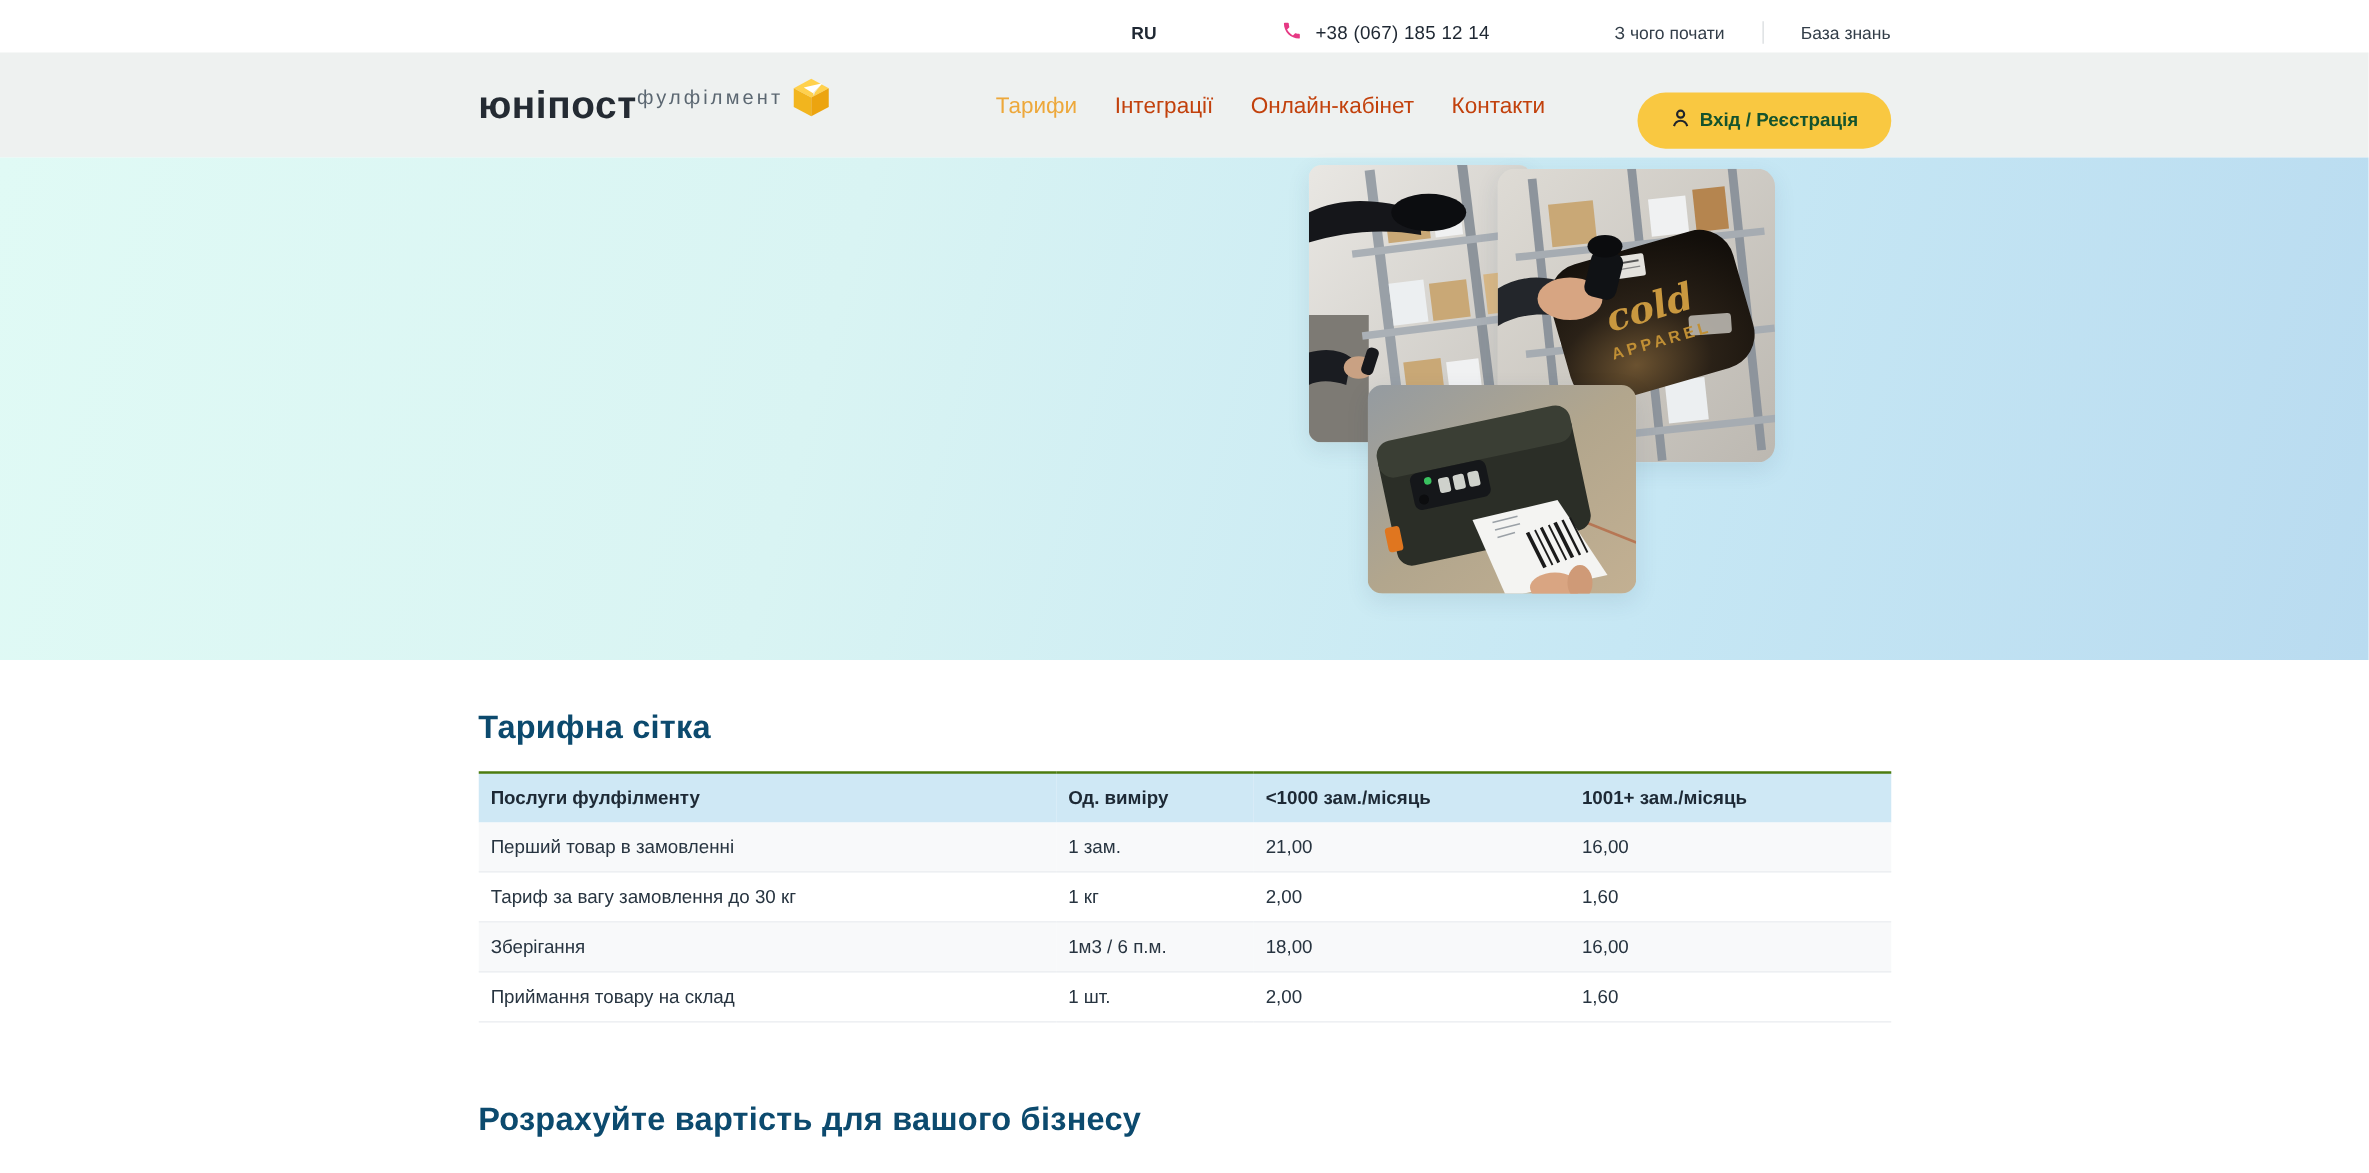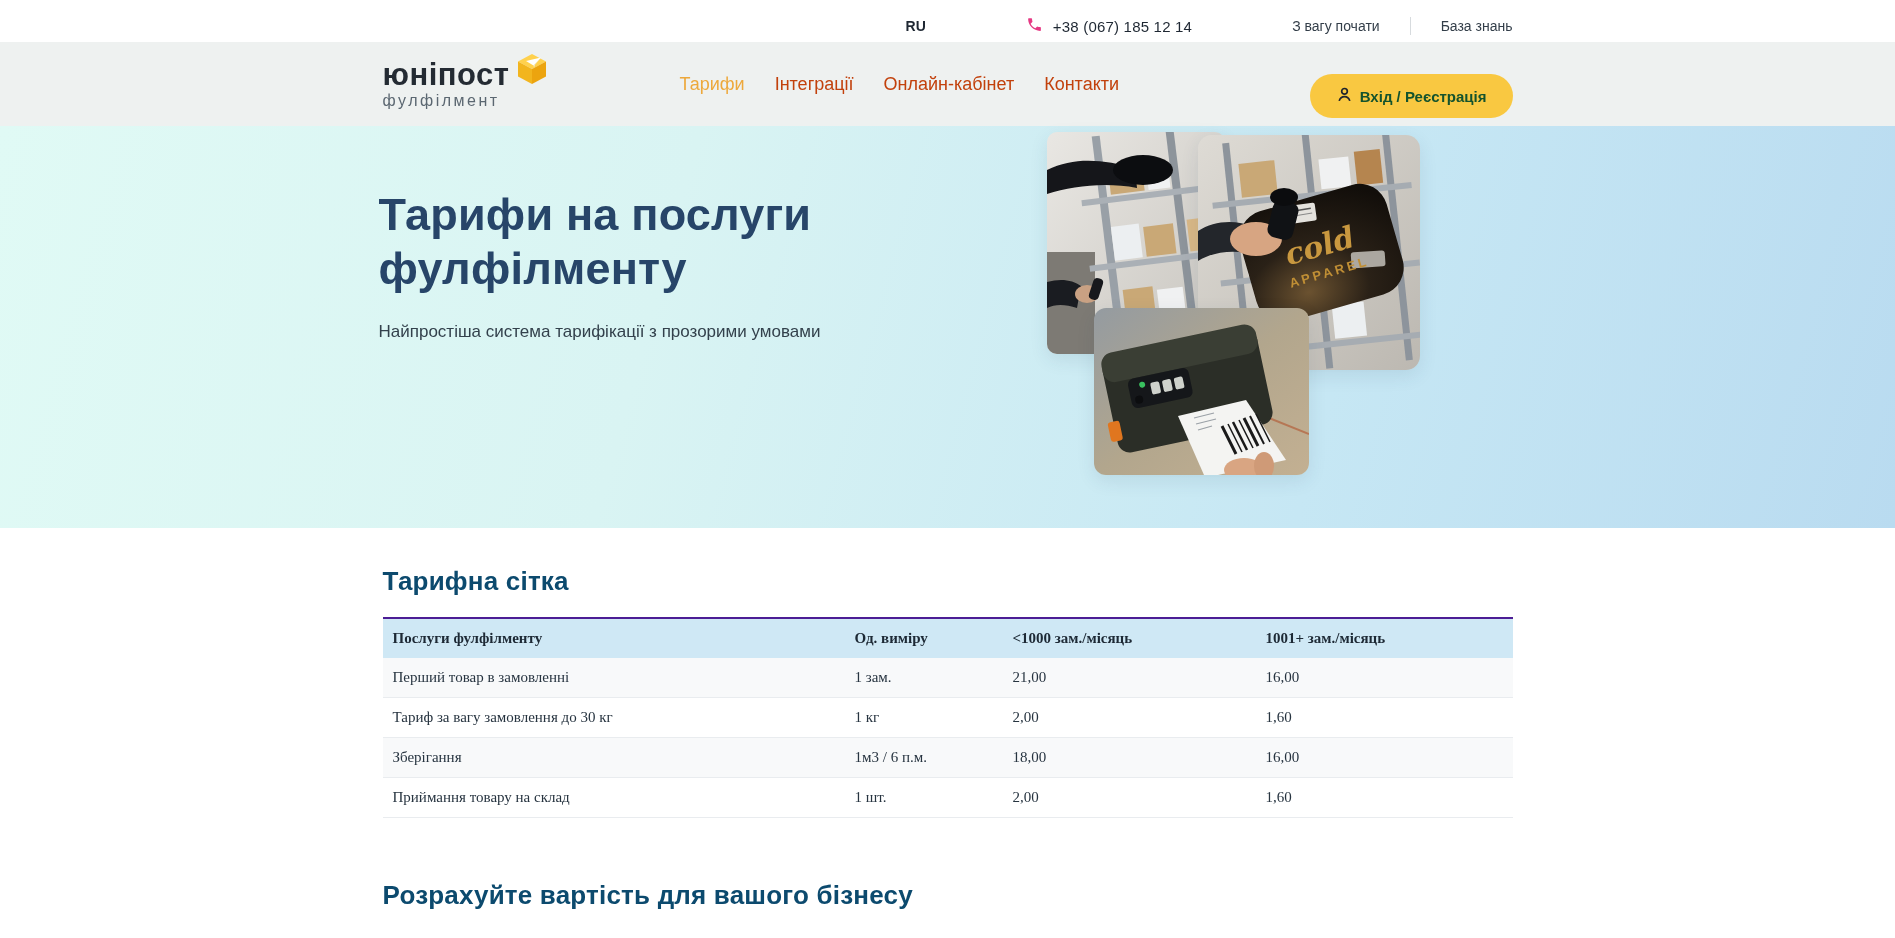--- a/index.html
+++ b/index.html
@@ -13,21 +13,21 @@
   .lang { font-weight:700; color:#1f2833; margin-right:100px; cursor:pointer; }
   .phone-wrap { display:flex; align-items:center; gap:10px; margin-right:100px; }
   .phone-number { font-size:15px; color:#1f2833; font-weight:500; letter-spacing:.2px; }
   .top-link { color:#333e49; text-decoration:none; }
   .top-divider { width:1px; height:18px; background:#d7dbde; margin:0 30px; }
 
   
   .site-header { height:84px; background:#eef1f0; }
   .header-inner { height:84px; display:flex; align-items:center; }
   .logo { display:flex; align-items:flex-start; cursor:pointer; position:relative; }
-  .logo-textcol { display:flex; flex-direction:column; line-height:1; }
+  .logo-textcol { display:flex; flex-direction:row; line-height:1; }
   .logo-title { font-size:31px; font-weight:800; color:#242b33; letter-spacing:.5px; }
   .logo-subtitle { font-size:16px; color:#5b6771; letter-spacing:2.5px; margin-top:3px; }
   .logo-cube { margin-left:4px; margin-top:-8px; }
   .main-nav { display:flex; gap:30px; margin-left:130px; }
   .nav-link { font-size:18px; color:#c2410c; text-decoration:none; }
   .nav-link.active { color:#eda83b; }
   .login-btn { margin-left:auto; display:flex; align-items:center; gap:7px;
     background:#f9c841; border:none; border-radius:24px; padding:12px 26px;
     font-family:inherit; font-size:15px; font-weight:700; color:#14532d; cursor:pointer;margin-top:24px; }
 
@@ -40,21 +40,21 @@
   .collage { position:absolute; left:0; top:0; width:100%; height:100%; }
   .ph { position:absolute; overflow:hidden; box-shadow:0 6px 18px rgba(40,70,100,.10); }
   .ph svg { display:block; }
   .ph-a { left:664px; top:6px;  width:178px; height:222px; border-radius:10px; z-index:1; }
   .ph-b { left:815px; top:9px;  width:222px; height:235px; border-radius:14px; z-index:2; }
   .ph-c { left:711px; top:182px; width:215px; height:167px; border-radius:12px; z-index:3; }
 
   
   .content { background:#fff; padding-top:38px; }
   .section-heading { font-size:26px; font-weight:800; color:#0c4a6e; letter-spacing:.2px; }
-  .pricing-table { width:100%; border-collapse:collapse; margin-top:20px; border-top:2px solid #4c1d95; font-size:15px;font-family:Liberation Serif, serif; }
+  .pricing-table { width:100%; border-collapse:collapse; margin-top:20px; border-top:2px solid #4d7c0f; font-size:15px; }
   .pricing-table th { background:#cfe8f5; text-align:left; font-weight:700; color:#1d2935; padding:11px 10px; }
   .pricing-table td { padding:11px 10px; color:#273440; border-bottom:1px solid #e9ecef; }
   .pricing-table tbody tr:nth-child(odd) { background:#f8f9fa; }
   .pricing-table tbody tr:nth-child(even){ background:#ffffff; }
   .pricing-table th:nth-child(1), .pricing-table td:nth-child(1) { width:462px; }
   .pricing-table th:nth-child(2), .pricing-table td:nth-child(2) { width:158px; }
   .pricing-table th:nth-child(3), .pricing-table td:nth-child(3) { width:253px; }
   .calc-heading { margin-top:62px; }
 </style>
 </head>
@@ -64,21 +64,21 @@
   <div class="container topbar-inner">
     <span class="lang">RU</span>
     <div class="phone-wrap">
       <span>
         <svg width="17" height="17" viewBox="0 0 24 24">
             <path fill="#e63984" d="M6.6 10.8c1.4 2.8 3.8 5.1 6.6 6.6l2.2-2.2c.3-.3.7-.4 1-.2 1.1.4 2.3.6 3.6.6.6 0 1 .4 1 1V20c0 .6-.4 1-1 1C10.6 21 3 13.4 3 4c0-.6.4-1 1-1h3.5c.6 0 1 .4 1 1 0 1.2.2 2.4.6 3.6.1.3 0 .7-.2 1l-2.3 2.2z"></path>
           </svg>
       </span>
       <span class="phone-number">+38 (067) 185 12 14</span>
     </div>
-    <a class="top-link" href="#">З вагу почати</a>
+    <a class="top-link" href="#">З чого почати</a>
     <span class="top-divider"></span>
     <a class="top-link" href="#">База знань</a>
   </div>
 </div>
 
 <header class="site-header">
   <div class="container header-inner">
     <div class="logo">
       <div class="logo-textcol">
         <span class="logo-title">юніпост</span>
@@ -107,24 +107,20 @@
             <path d="M4.5 21c1.2-4 4.2-6 7.5-6s6.3 2 7.5 6"></path>
           </svg>
       </span>
       <span>Вхід / Реєстрація</span>
     </button>
   </div>
 </header>
 
 <section class="hero">
   <div class="container hero-inner">
-    <div class="hero-text">
-      <h1 class="hero-title">Тарифи на послуги фулфілменту</h1>
-      <p class="hero-subtitle">Найпростіша система тарифікації з прозорими умовами</p>
-    </div>
 
     <div class="collage">
 
       <div class="ph ph-a">
         <svg width="178" height="222" viewBox="0 0 178 222">
           <defs>
               <linearGradient id="gA" x1="0" y1="0" x2="1" y2="1">
             <stop offset="0" stop-color="#e9e7e3"></stop>
                 <stop offset="1" stop-color="#c8c5bf"></stop>
               </linearGradient>

